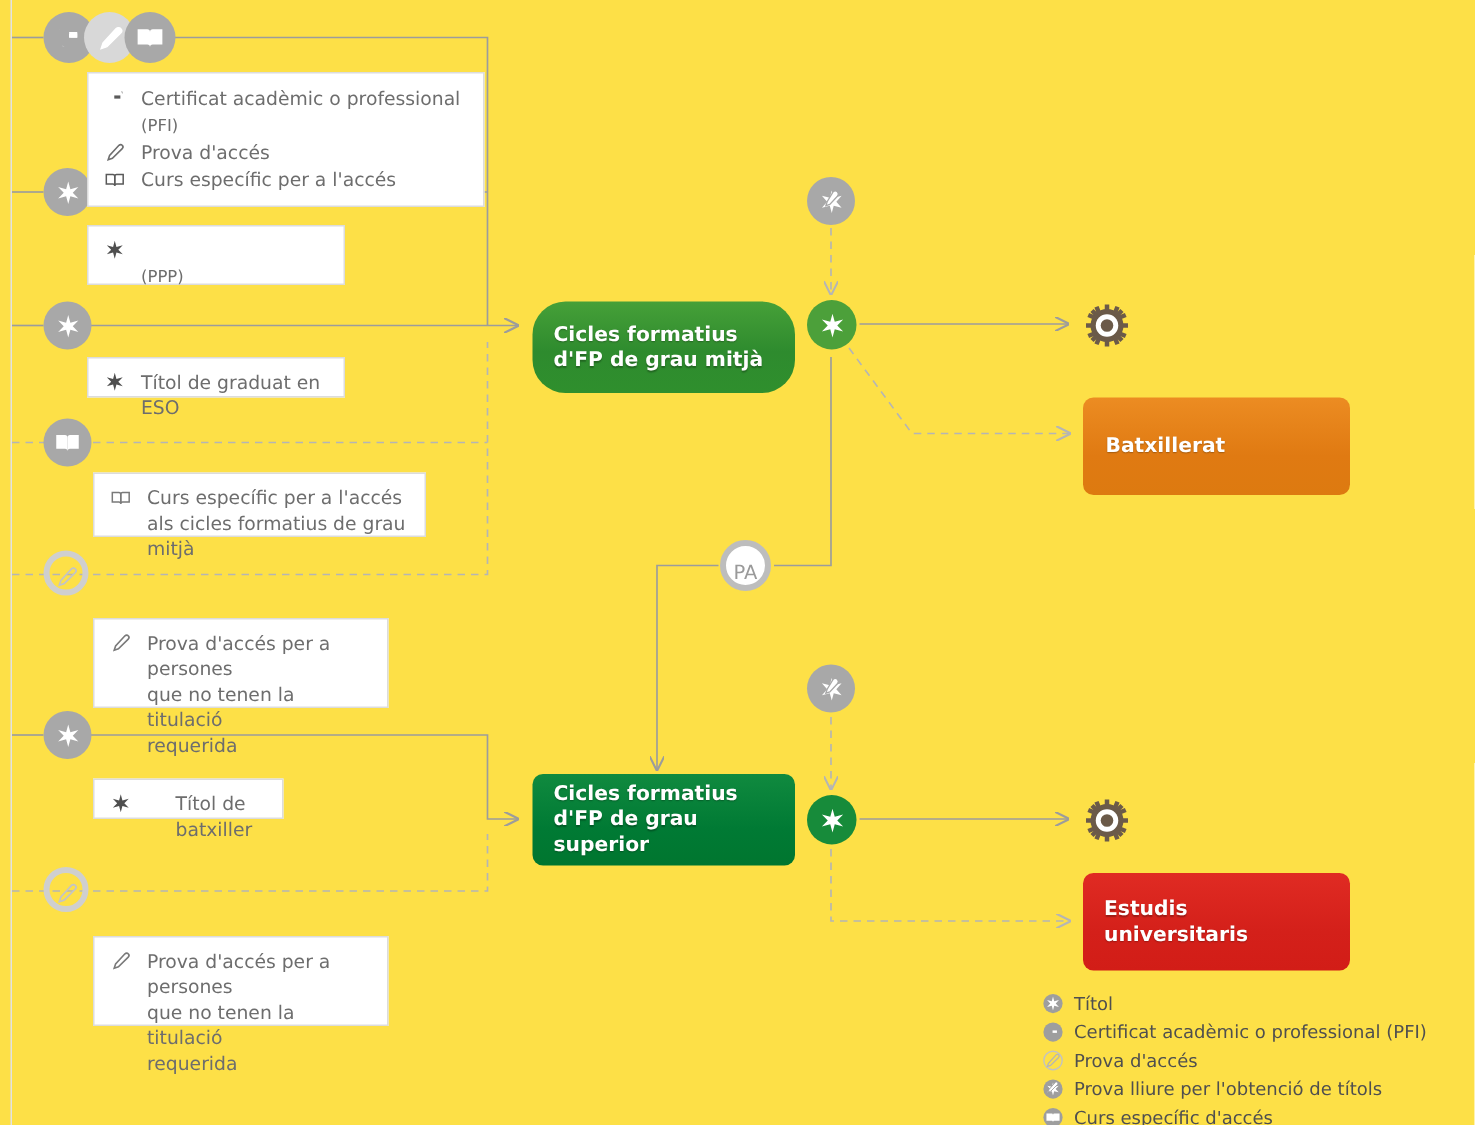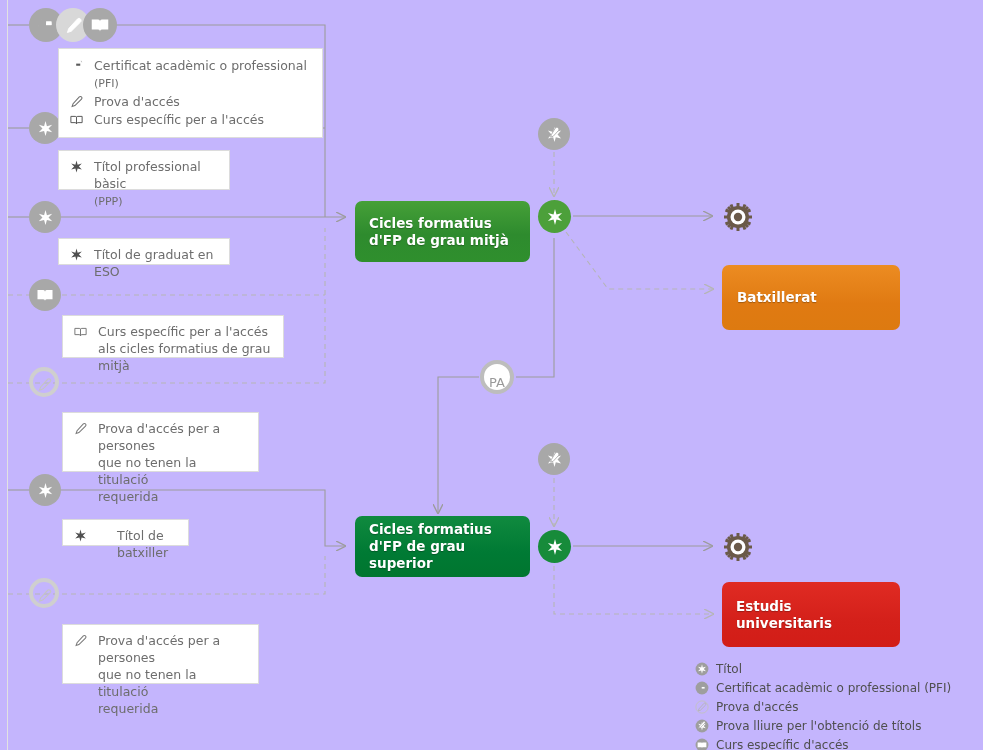--- a/index.html
+++ b/index.html
@@ -6,21 +6,21 @@
   html, body {
     margin: 0; padding: 0;
     background: #ffffff;
     font-family: "DejaVu Sans", "Liberation Sans", sans-serif;
   }
   #stage {
     position: relative;
     width: 983px;
     height: 750px;
     overflow: hidden;
-    background: #c4b5fd;
+    background: #fde047;
   }
   #wires {
     position: absolute;
     left: 0; top: 0;
     width: 983px; height: 750px;
     pointer-events: none;
   }
 
   
   .left-border {
@@ -80,21 +80,21 @@
     border-radius: 7px;
     color: #ffffff;
     font-size: 13.5px;
     font-weight: bold;
     line-height: 17px;
     padding: 0 14px;
     display: flex;
     align-items: center;
     text-shadow: 0 1px 1px rgba(0,0,0,.28);
   }
-  .pbox.mid  { background: linear-gradient(180deg,#46a038 0%, #2e8b2e 55%, #2f8f2d 100%); }
+  .pbox.mid  { background: linear-gradient(180deg,#46a038 0%, #2e8b2e 55%, #2f8f2d 100%); border-radius: 22px; }
   .pbox.sup  { background: linear-gradient(180deg,#108a3f 0%, #007a34 60%, #00762f 100%); }
   .pbox.bat  { background: linear-gradient(180deg,#ec8c22 0%, #e07a12 60%, #dd7a10 100%); }
   .pbox.uni  { background: linear-gradient(180deg,#e02b23 0%, #d4201a 60%, #d21d17 100%); }
 
   
   #legend {
     position: absolute;
     left: 694px; top: 657px;
   }
   .legend-row {
@@ -262,21 +262,21 @@
       <span class="c-text">Curs específic per a l'accés</span>
     </div>
   </div>
 
   <div class="callout" style="left:58px; top:150px; width:172px; height:40px;">
     <span class="c-icon">
       <svg width="15" height="15" viewBox="0 0 24 24">
         <path d="M12 2.5 L13.8 9 L20.5 7.2 L15.8 12 L20.5 16.8 L13.8 15 L12 21.5 L10.2 15 L3.5 16.8 L8.2 12 L3.5 7.2 L10.2 9 Z" fill="#4f4f4f"></path>
       </svg>
     </span>
-    <span class="c-text"><span>Títol professional bàsic</span><br><span class="small">(PPP)</span></span>
+    <span class="c-text"><br><span class="small">(PPP)</span></span>
   </div>
 
   <div class="callout" style="left:58px; top:238px; width:172px; height:27px;">
     <span class="c-icon">
       <svg width="15" height="15" viewBox="0 0 24 24">
         <path d="M12 2.5 L13.8 9 L20.5 7.2 L15.8 12 L20.5 16.8 L13.8 15 L12 21.5 L10.2 15 L3.5 16.8 L8.2 12 L3.5 7.2 L10.2 9 Z" fill="#4f4f4f"></path>
       </svg>
     </span>
     <span class="c-text">Títol de graduat en ESO</span>
   </div>

